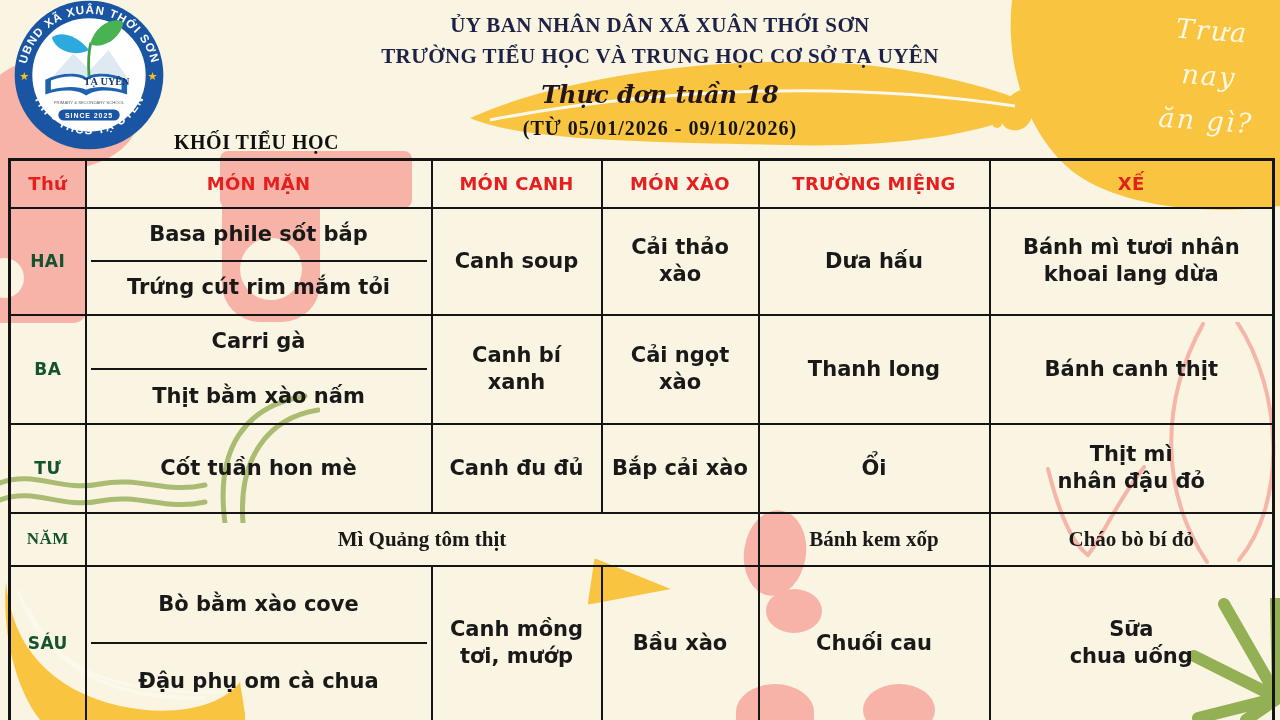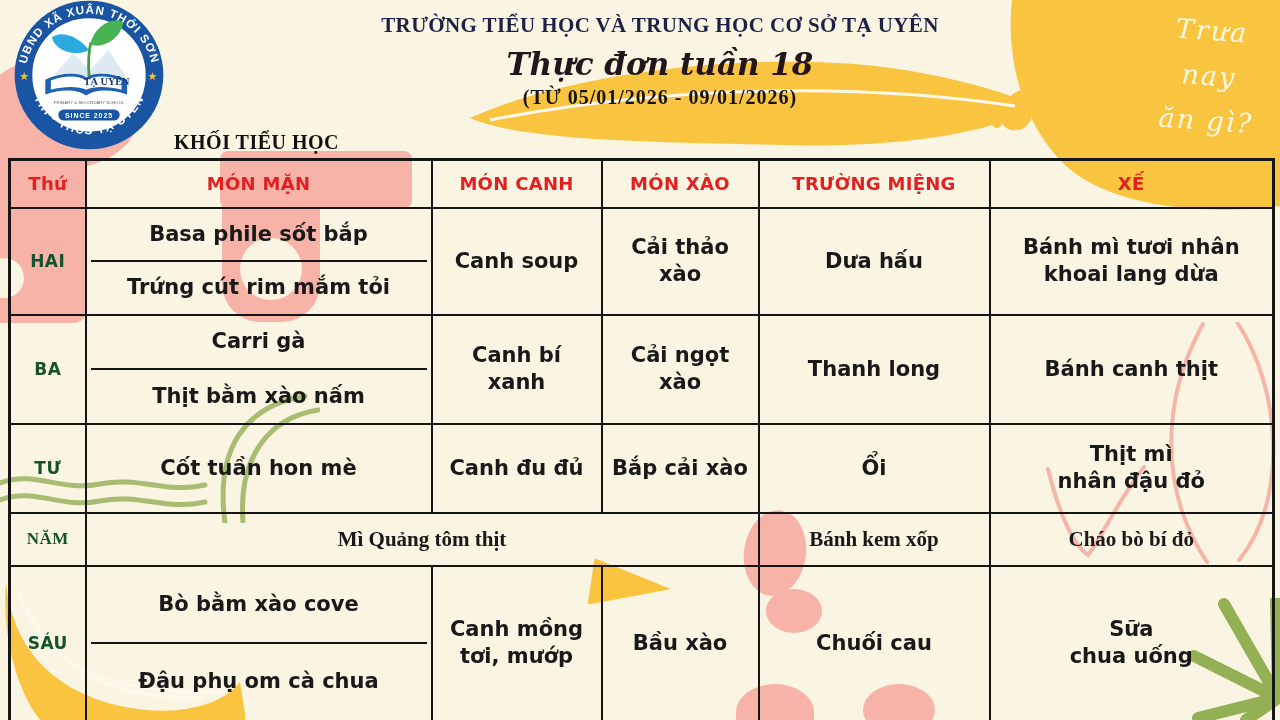--- a/index.html
+++ b/index.html
@@ -5,21 +5,21 @@
   html,body{margin:0;padding:0;}
   .stage{position:relative;width:1280px;height:720px;background:#faf4e2;overflow:hidden;
          font-family:"DejaVu Sans",sans-serif;}
   .dec{position:absolute;z-index:0;}
   .abs{position:absolute;}
 
   
   .hdr{position:absolute;left:300px;top:10px;width:720px;text-align:center;z-index:2;}
   .hdr .l1,.hdr .l2{font-family:"Liberation Serif",serif;font-weight:bold;font-size:21px;
        color:#1c2145;letter-spacing:.4px;line-height:31px;}
-  .title{font-family:"DejaVu Serif",serif;font-style:italic;font-weight:bold;font-size:31px;
+  .title{font-family:"DejaVu Serif",serif;font-style:italic;font-weight:bold;font-size:24px;
        color:#231519;line-height:40px;margin-top:3px;}
   .daterange{font-family:"Liberation Serif",serif;font-weight:bold;font-size:20px;color:#141414;
        letter-spacing:1px;line-height:26px;}
   .section-label{position:absolute;left:174px;top:131px;z-index:2;font-family:"Liberation Serif",serif;
        font-weight:bold;font-size:20px;color:#101010;letter-spacing:.5px;}
 
   
   .speech{position:absolute;left:1143px;top:8px;width:132px;z-index:1;text-align:center;
        transform:rotate(4deg);font-family:"DejaVu Serif",serif;font-style:italic;
        font-size:27px;color:#fff8e4;line-height:45px;letter-spacing:2px;}
@@ -139,23 +139,24 @@
     <path d="M 38,90 C 54,82 76,82 82,88 C 88,82 110,82 126,90 L 126,106 C 108,99 90,101 82,107 C 74,101 56,99 38,106 Z" fill="#1f63b0"></path>
     <path d="M 44,91 C 58,85 74,85 82,91 L 82,101 C 74,97 58,97 44,101 Z" fill="#ffffff"></path>
     <path d="M 120,91 C 106,85 90,85 82,91 L 82,101 C 90,97 106,97 120,101 Z" fill="#ffffff"></path>
     <text x="104" y="96" font-size="11" font-weight="bold" fill="#12386e" text-anchor="middle" font-family="Liberation Serif, serif">TẠ UYÊN</text>
     <text x="85" y="116" font-size="4.6" fill="#666666" text-anchor="middle" font-family="Liberation Sans, sans-serif">PRIMARY &amp; SECONDARY SCHOOL</text>
     <rect x="52" y="122" width="66" height="12" rx="6" fill="#1a55a3"></rect>
     <text x="85" y="131" font-size="7.5" font-weight="bold" fill="#ffffff" text-anchor="middle" letter-spacing="1" font-family="Liberation Sans, sans-serif">SINCE 2025</text>
   </svg>
 
   <div class="hdr">
+    <div class="l1">ỦY BAN NHÂN DÂN XÃ XUÂN THỚI SƠN</div>
     <div class="l2">TRƯỜNG TIỂU HỌC VÀ TRUNG HỌC CƠ SỞ TẠ UYÊN</div>
     <div class="title">Thực đơn tuần 18</div>
-    <div class="daterange">(TỪ 05/01/2026 - 09/01/2026)</div>
+    <div class="daterange">(TỪ 05/01/2026 - 09/10/2026)</div>
   </div>
   <div class="section-label">KHỐI TIỂU HỌC</div>
 
   <div class="speech">
     <div>Trưa</div>
     <div>nay</div>
     <div>ăn gì?</div>
   </div>
 
   <table class="menu">

